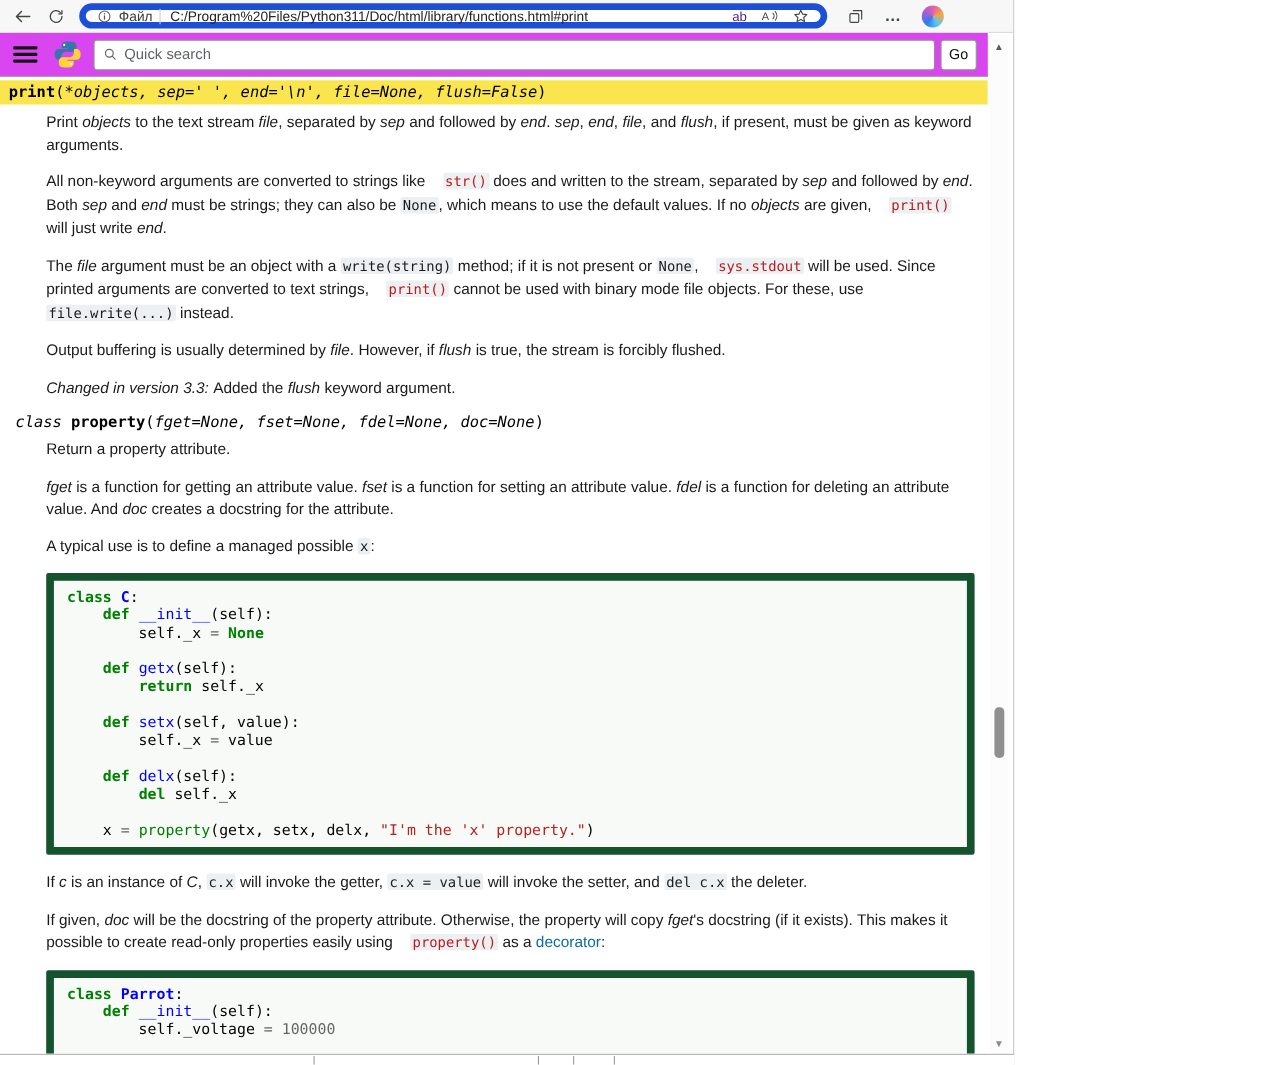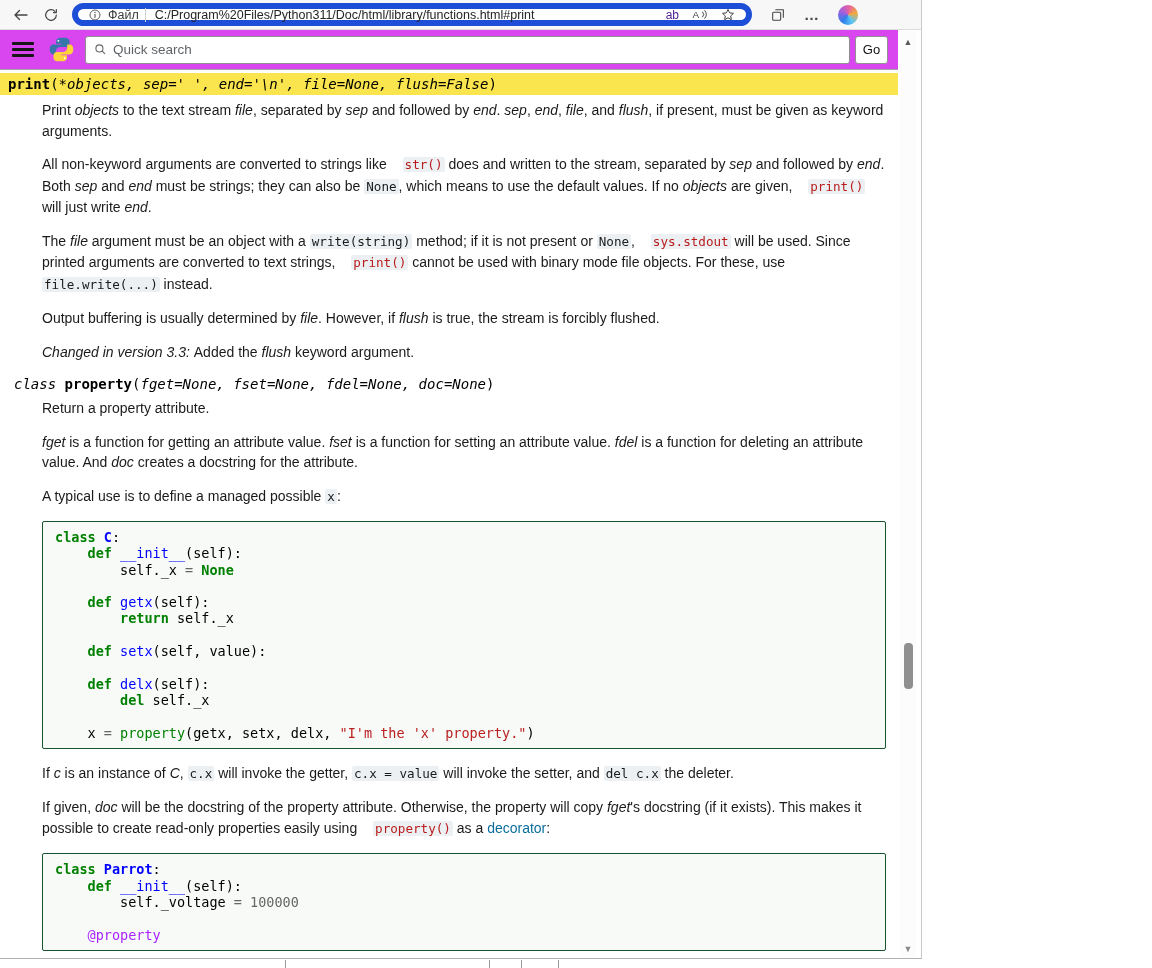--- a/index.html
+++ b/index.html
@@ -91,21 +91,21 @@
   .seg-c, .seg-cl {
     font-family:"DejaVu Sans Mono","Liberation Mono",monospace;
     font-size:12.6px; background:#ecf0f3; padding:0 2px; border-radius:2px;
   }
   .seg-cl { color:#b91c1c; cursor:pointer;margin-left:12px; }
   .seg-l { color:#0a6e9d; cursor:pointer; }
 
   .codeblock {
     font-family:"DejaVu Sans Mono","Liberation Mono",monospace;
     font-size:13.5px; line-height:16.3px; color:#000;
-    background:#f7faf7; border:1px solid #14532d; border-radius:2px;
+    background:#f7faf7; border:7px solid #14532d; border-radius:2px;
     padding:7px 12px; margin:14px 0;
   }
   .code-line { white-space:pre; }
   .seg-k  { color:#008000; font-weight:bold; }
   .seg-nc { color:#0000ff; font-weight:bold; }
   .seg-nf { color:#0000ff; }
   .seg-nb { color:#008000; }
   .seg-s  { color:#ba2121; }
   .seg-m  { color:#666666; }
   .seg-o  { color:#666666; }
@@ -229,20 +229,21 @@
       <p><span class="seg-t">A typical use is to define a managed possible </span><span class="seg-c">x</span><span class="seg-t">:</span></p>
       <div class="codeblock">
           <div class="code-line"><span class="seg-k">class</span><span class="seg-t"> </span><span class="seg-nc">C</span><span class="seg-t">:</span></div>
           <div class="code-line"><span class="seg-t">    </span><span class="seg-k">def</span><span class="seg-t"> </span><span class="seg-nf">__init__</span><span class="seg-t">(self):</span></div>
           <div class="code-line"><span class="seg-t">        self._x </span><span class="seg-o">=</span><span class="seg-t"> </span><span class="seg-k">None</span></div>
           <div class="code-line">&nbsp;</div>
           <div class="code-line"><span class="seg-t">    </span><span class="seg-k">def</span><span class="seg-t"> </span><span class="seg-nf">getx</span><span class="seg-t">(self):</span></div>
           <div class="code-line"><span class="seg-t">        </span><span class="seg-k">return</span><span class="seg-t"> self._x</span></div>
           <div class="code-line">&nbsp;</div>
           <div class="code-line"><span class="seg-t">    </span><span class="seg-k">def</span><span class="seg-t"> </span><span class="seg-nf">setx</span><span class="seg-t">(self, value):</span></div>
+          <div class="code-line"><span class="seg-t">        self._x </span><span class="seg-o">=</span><span class="seg-t"> value</span></div>
           <div class="code-line">&nbsp;</div>
           <div class="code-line"><span class="seg-t">    </span><span class="seg-k">def</span><span class="seg-t"> </span><span class="seg-nf">delx</span><span class="seg-t">(self):</span></div>
           <div class="code-line"><span class="seg-t">        </span><span class="seg-k">del</span><span class="seg-t"> self._x</span></div>
           <div class="code-line">&nbsp;</div>
           <div class="code-line"><span class="seg-t">    x </span><span class="seg-o">=</span><span class="seg-t"> </span><span class="seg-nb">property</span><span class="seg-t">(getx, setx, delx, </span><span class="seg-s">"I'm the 'x' property."</span><span class="seg-t">)</span></div>
         </div>
       <p><span class="seg-t">If </span><span class="seg-i">c</span><span class="seg-t"> is an instance of </span><span class="seg-i">C</span><span class="seg-t">, </span><span class="seg-c">c.x</span><span class="seg-t"> will invoke the getter, </span><span class="seg-c">c.x = value</span><span class="seg-t"> will invoke the setter, and </span><span class="seg-c">del c.x</span><span class="seg-t"> the deleter.</span></p>
       <p><span class="seg-t">If given, </span><span class="seg-i">doc</span><span class="seg-t"> will be the docstring of the property attribute. Otherwise, the property will copy </span><span class="seg-i">fget</span><span class="seg-t">'s docstring (if it exists). This makes it possible to create read-only properties easily using </span><span class="seg-cl">property()</span><span class="seg-t"> as a </span><span class="seg-l">decorator</span><span class="seg-t">:</span></p>
       <div class="codeblock">
           <div class="code-line"><span class="seg-k">class</span><span class="seg-t"> </span><span class="seg-nc">Parrot</span><span class="seg-t">:</span></div>

